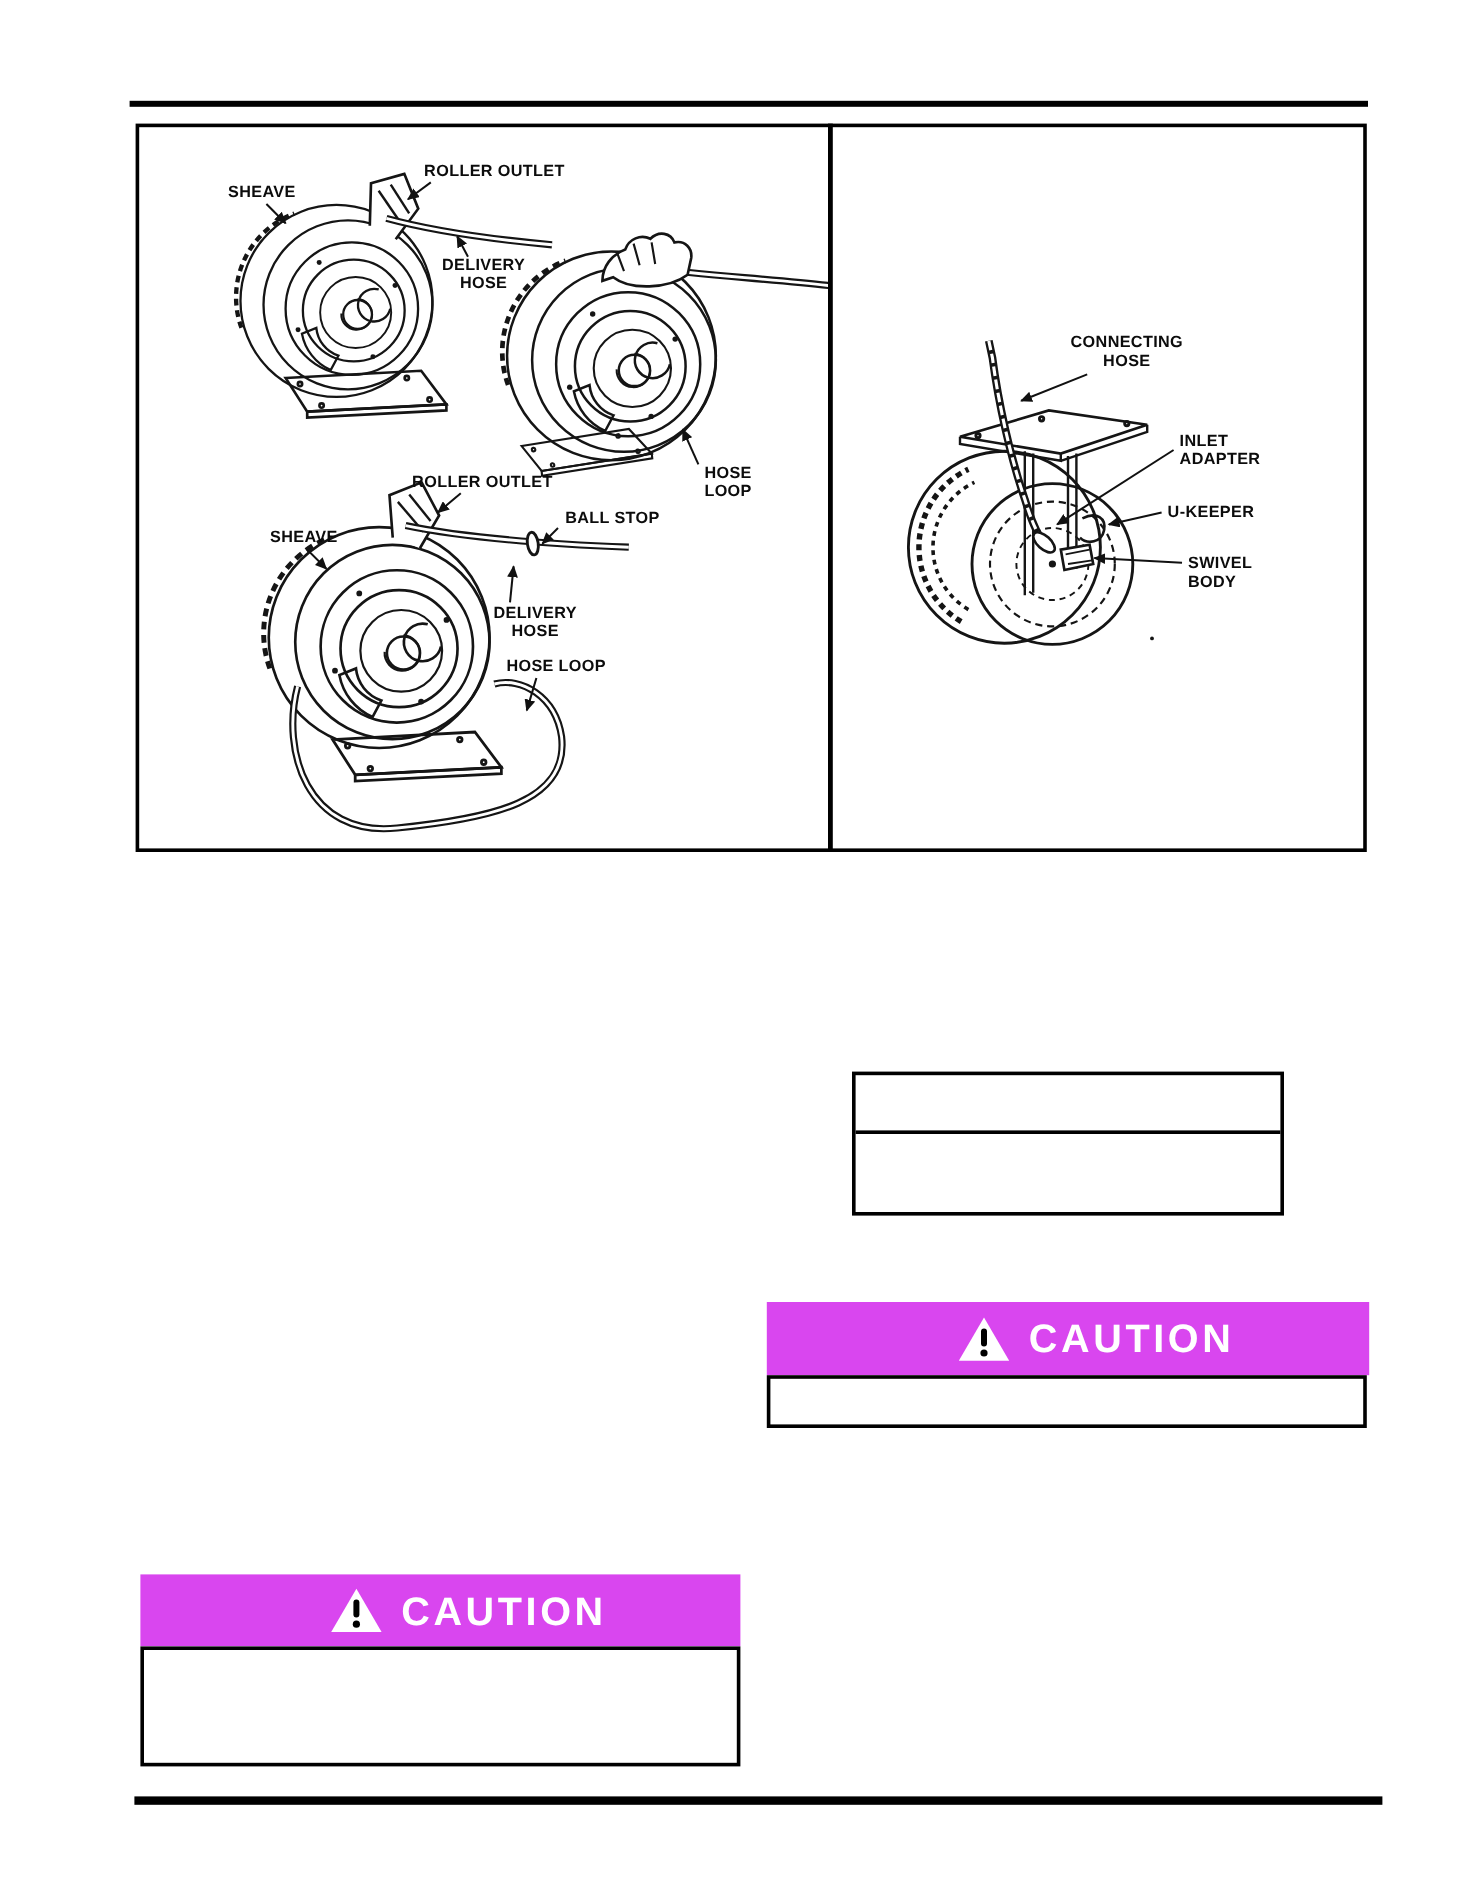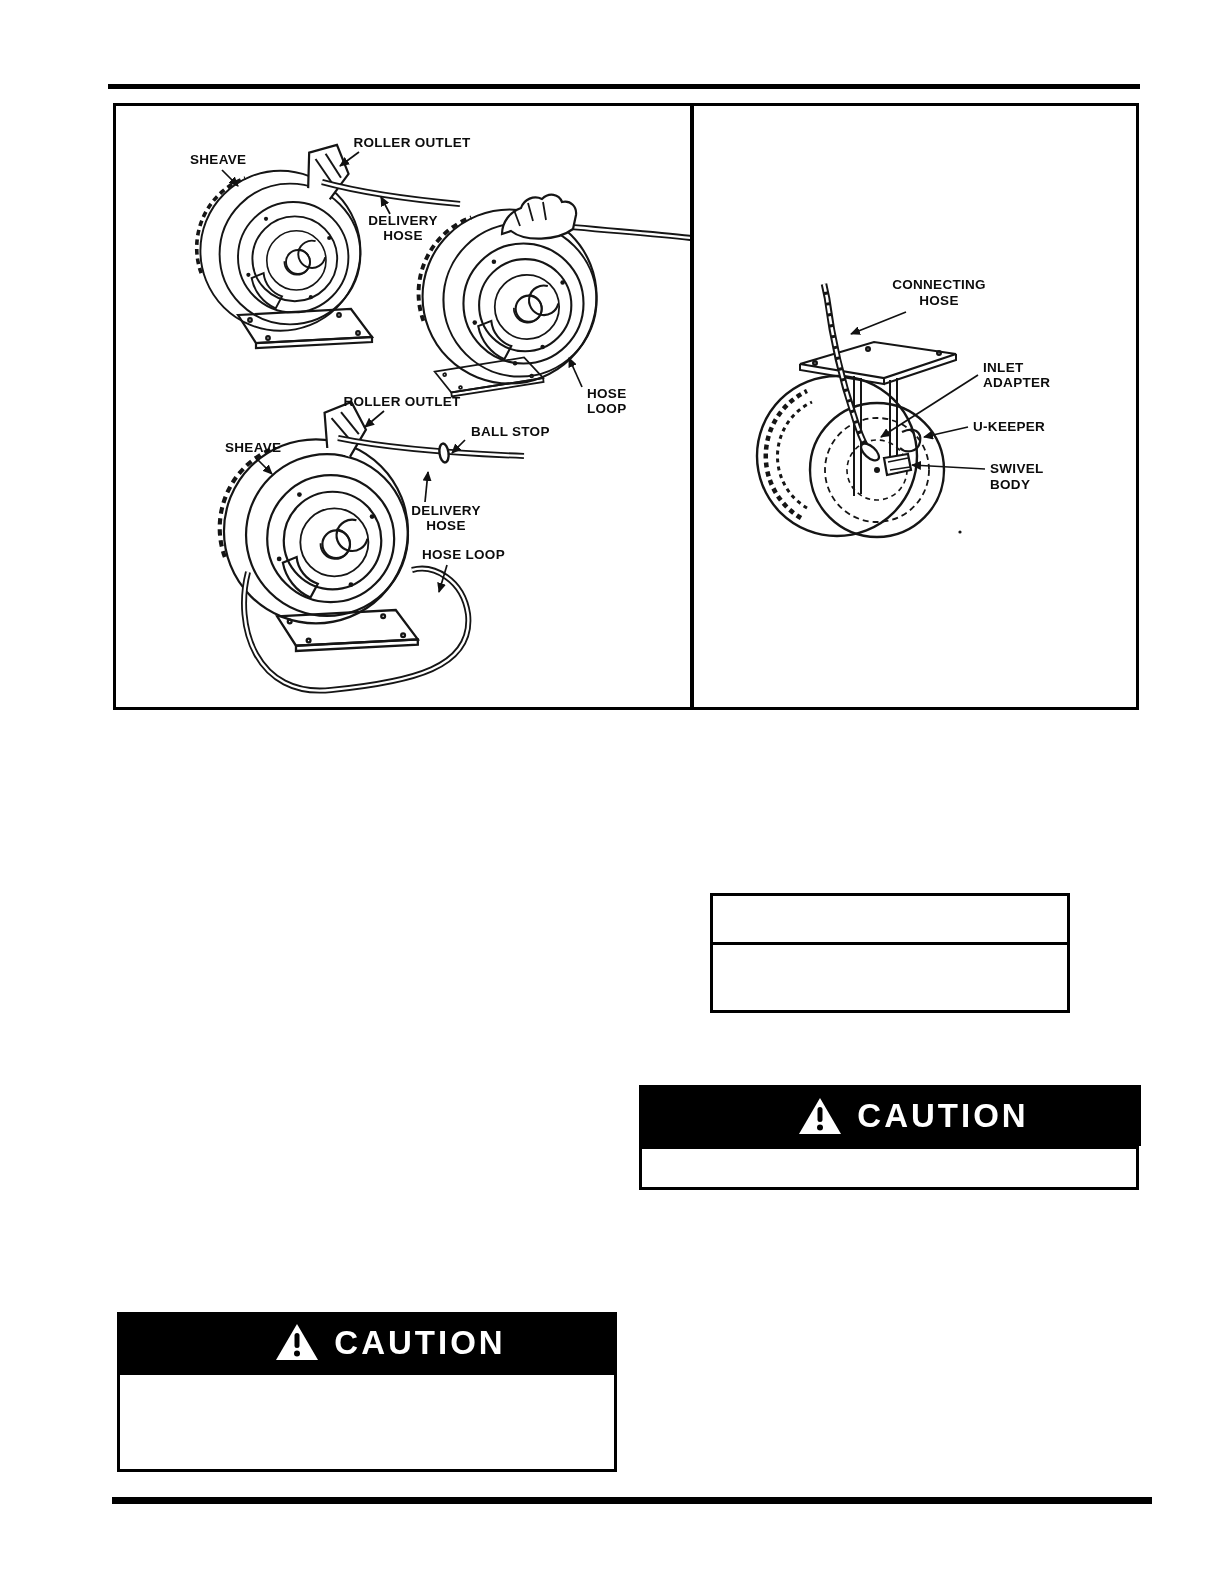--- a/index.html
+++ b/index.html
@@ -23,21 +23,21 @@
     box-sizing:border-box;
     background:#fff;
   }
   .spec-row-top{
     height:49px;
     border-bottom:3px solid #000;
     box-sizing:border-box;
   }
   .spec-row-bottom{height:65px;}
   .caution-bar{
-    background:#000000;
+    background:#d946ef;
     display:flex;
     align-items:center;
     justify-content:center;
     box-sizing:border-box;
     padding-left:46px;
   }
   .caution-word{
     color:#fff;
     font-weight:bold;
     font-size:33px;

